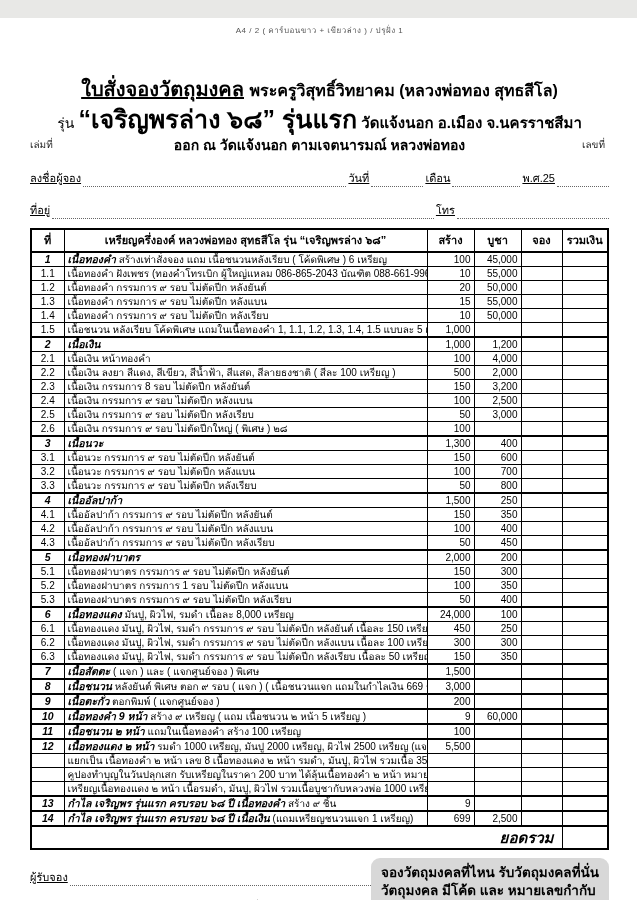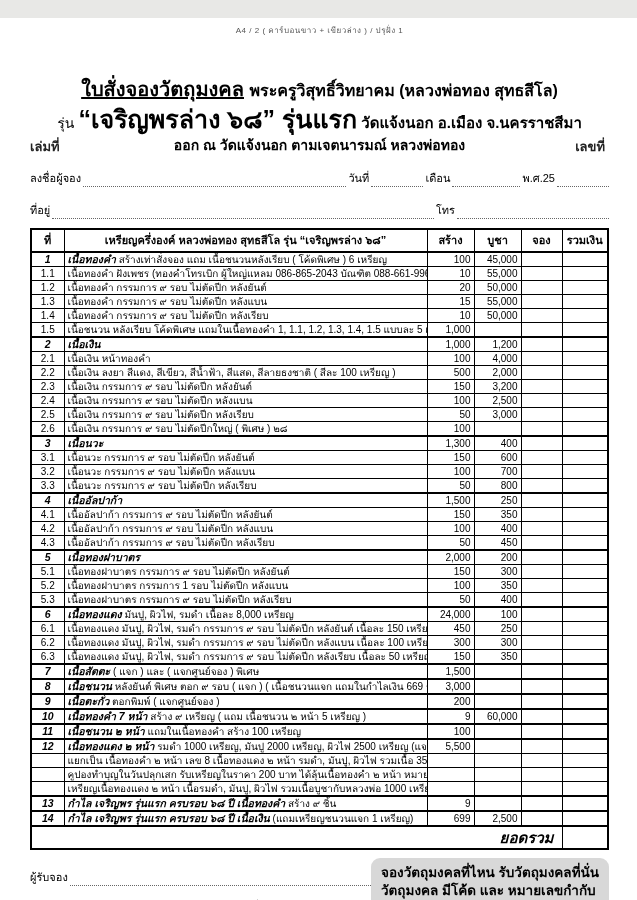--- a/index.html
+++ b/index.html
@@ -11,24 +11,24 @@
   .page{position:relative; width:637px; height:900px; background:var(--paper); margin:18px auto; overflow:hidden; padding:6px 28px 0 30px;}
   .print-note{text-align:center; font-size:8px; color:#555; letter-spacing:.5px;}
   .title-block{margin-top:40px; text-align:center; line-height:1.25;}
   .t1{font-size:20px; font-weight:bold;}
   .t1 .main{text-decoration:underline;}
   .t1 .sub{font-size:16px;}
   .t2{font-size:15px; font-weight:bold; margin-top:2px;}
   .t2 .series{font-size:25px;}
   .t2 .prefix{font-size:14px; font-weight:normal;}
   .meta-row{position:relative; margin-top:2px; font-size:14px; font-weight:bold; text-align:center;}
-  .meta-row .edge{position:absolute; top:2px; font-size:13px; font-weight:bold; color:#222;}
+  .meta-row .edge{position:absolute; top:2px; font-size:10px; font-weight:normal; color:#222;}
   .meta-row .edge.left{left:0;}
   .meta-row .edge.right{right:4px;}
-  .form-line{display:flex; align-items:flex-end; font-size:11px; margin-top:14px; gap:2px;}
+  .form-line{display:flex; align-items:flex-end; font-size:11px; margin-top:14px; gap:2px;text-decoration:underline;}
   .form-line .lbl{white-space:nowrap;}
   .dots{display:inline-block; border-bottom:1px dotted #666; height:12px;}
   .grow{flex:1 1 auto;}
   table.order{width:100%; border-collapse:collapse; margin-top:9px; table-layout:fixed; border:2px solid var(--ink);}
   table.order td,table.order th{border:1px solid var(--ink); font-size:10px; line-height:13px; padding:0 3px; overflow:hidden; white-space:nowrap;}
   table.order th{font-size:11px; line-height:21px; font-weight:bold; border-bottom:2px solid var(--ink);}
   col.c-no{width:33px;} col.c-desc{width:auto;} col.c-made{width:47px;} col.c-price{width:47px;} col.c-order{width:41px;} col.c-total{width:46px;}
   td.num{text-align:center;}
   td.r{text-align:right; padding-right:5px;}
   tr.sec td{border-top:2px solid var(--ink);}
@@ -169,21 +169,21 @@
         <tr>
           <td class="num">2.2</td>
           <td><span>เนื้อเงิน ลงยา สีแดง, สีเขียว, สีน้ำฟ้า, สีแสด, สีลายธงชาติ  ( สีละ 100 เหรียญ )</span></td>
           <td class="r">500</td>
           <td class="r">2,000</td>
           <td></td>
           <td></td>
         </tr>
         <tr>
           <td class="num">2.3</td>
-          <td><span>เนื้อเงิน กรรมการ ๙ รอบ ไม่ตัดปีก หลังยันต์</span></td>
+          <td><span>เนื้อเงิน กรรมการ 8 รอบ ไม่ตัดปีก หลังยันต์</span></td>
           <td class="r">150</td>
           <td class="r">3,200</td>
           <td></td>
           <td></td>
         </tr>
         <tr>
           <td class="num">2.4</td>
           <td><span>เนื้อเงิน กรรมการ ๙ รอบ ไม่ตัดปีก หลังแบน</span></td>
           <td class="r">100</td>
           <td class="r">2,500</td>
@@ -353,21 +353,21 @@
         <tr class="sec">
           <td class="num">9</td>
           <td><span class="lead">เนื้อตะกั่ว</span>  <span>ตอกพิมพ์  ( แจกศูนย์จอง )</span></td>
           <td class="r">200</td>
           <td class="r"></td>
           <td></td>
           <td></td>
         </tr>
         <tr class="sec">
           <td class="num">10</td>
-          <td><span class="lead">เนื้อทองคำ 7 หน้า</span>  <span>สร้าง ๙ เหรียญ ( แถม เนื้อชนวน ๒ หน้า 5 เหรียญ )</span></td>
+          <td><span class="lead">เนื้อทองคำ 9 หน้า</span>  <span>สร้าง ๙ เหรียญ ( แถม เนื้อชนวน ๒ หน้า 5 เหรียญ )</span></td>
           <td class="r">9</td>
           <td class="r">60,000</td>
           <td></td>
           <td></td>
         </tr>
         <tr class="sec">
           <td class="num">11</td>
           <td><span class="lead">เนื้อชนวน ๒ หน้า</span>  <span>แถมในเนื้อทองคำ สร้าง 100 เหรียญ</span></td>
           <td class="r">100</td>
           <td class="r"></td>

